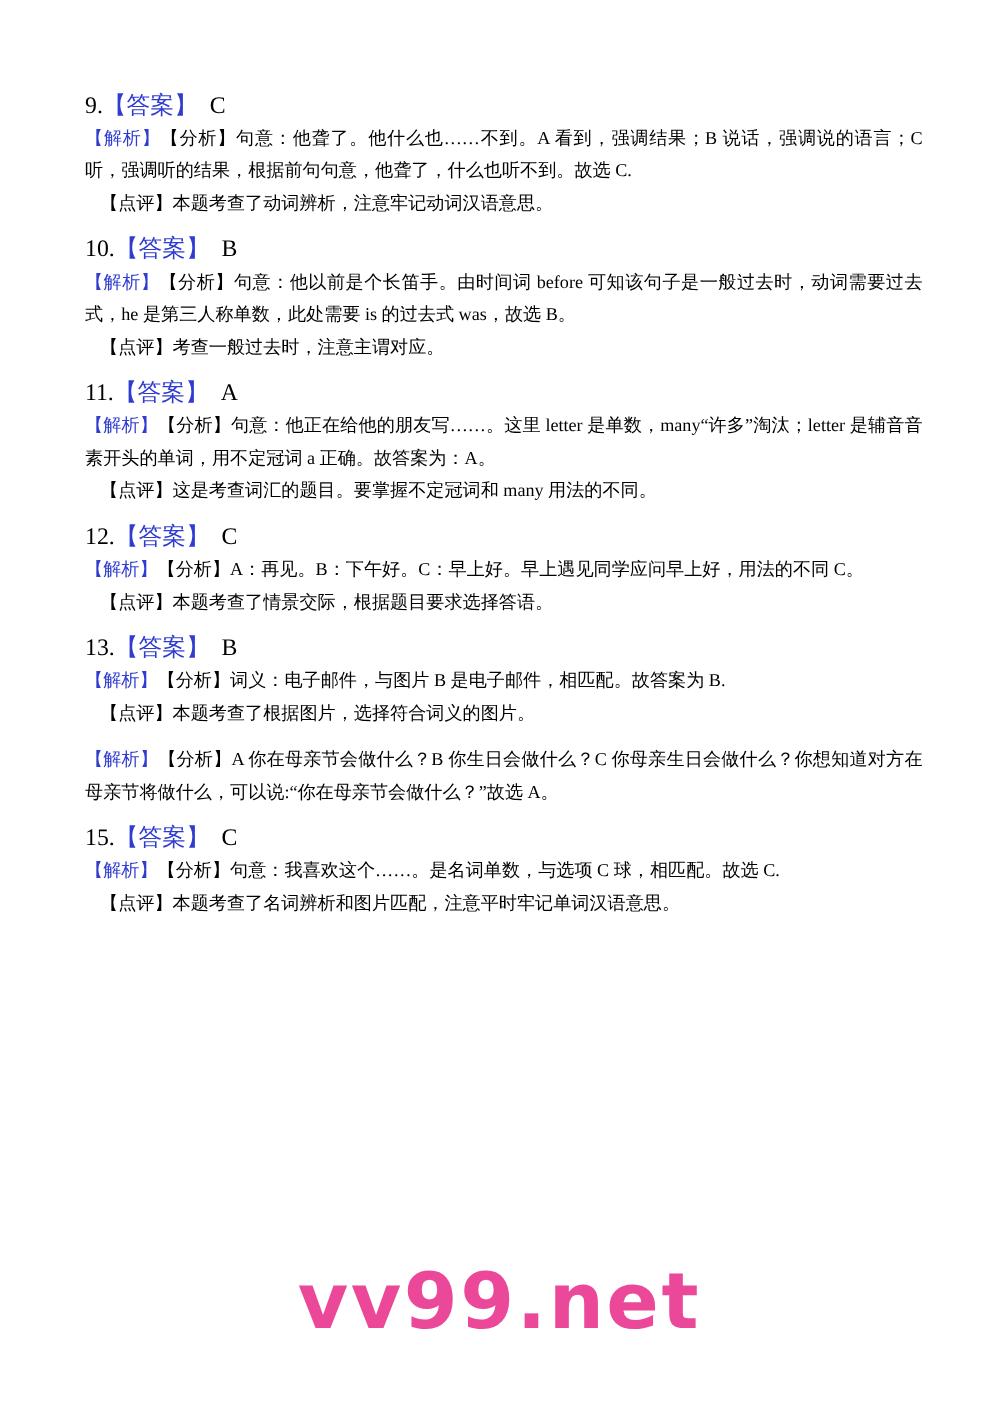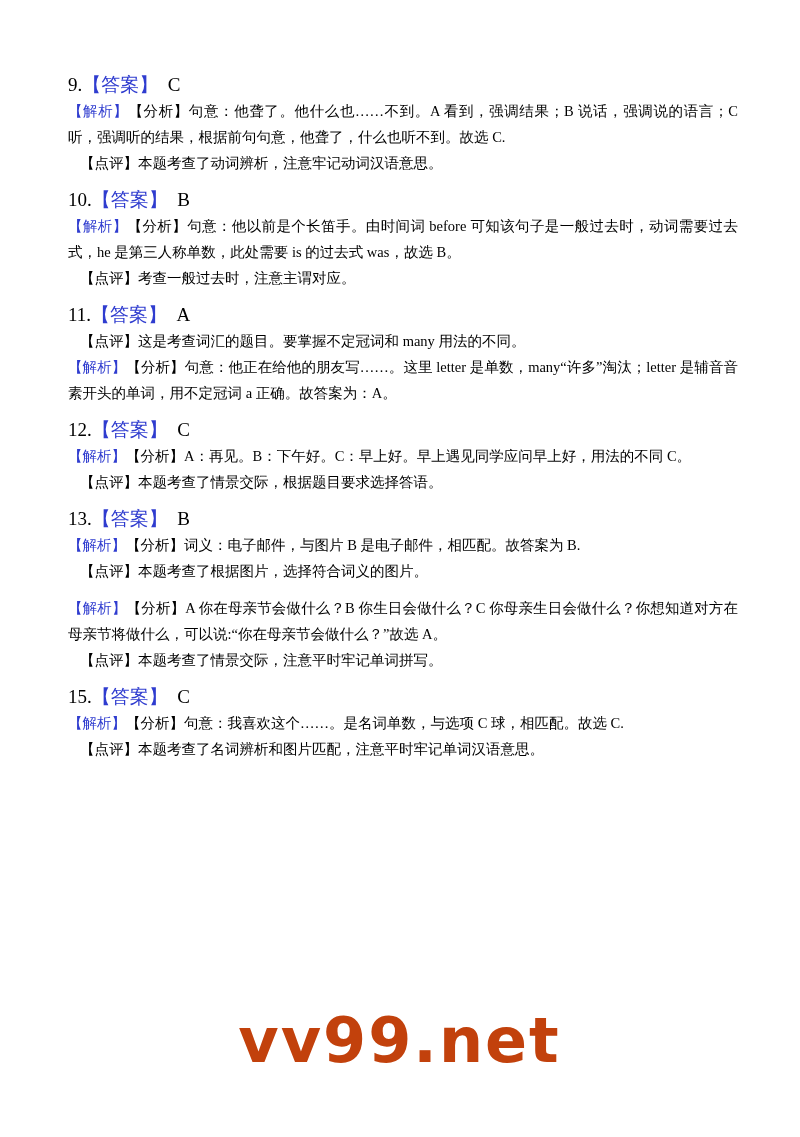--- a/index.html
+++ b/index.html
@@ -24,21 +24,21 @@
   }
   .watermark {
     position: absolute;
     left: 0;
     right: 1px;
     bottom: 60px;
     text-align: center;
     font-family: "DejaVu Sans", sans-serif;
     font-weight: bold;
     font-size: 62px;
-    color: #c2410c;
+    color: #ec4899;
     letter-spacing: 2px;
     user-select: none;
     pointer-events: none;
     z-index: 0;
   }
   .content {
     position: relative;
     z-index: 1;
   }
   .blk {
@@ -101,25 +101,25 @@
       </div>
       <div class="line pingping">
         <span>【点评】</span><span>考查一般过去时，注意主谓对应。</span>
       </div>
     </div>
 
     <div class="blk">
       <div class="ans-line">
         <span class="qnum">11.</span><span class="tag">【答案】</span>&nbsp;&nbsp;<span>A</span>
       </div>
+      <div class="line indent-hang">
+        <span class="tag">【解析】</span><span class="tag-black">【分析】</span><span>句意：他正在给他的朋友写……。这里 letter 是单数，many“许多”淘汰；letter 是辅音音素开头的单词，用不定冠词 a 正确。故答案为：A。</span>
+      </div>
       <div class="line pingping">
         <span>【点评】</span><span>这是考查词汇的题目。要掌握不定冠词和 many 用法的不同。</span>
-      </div>
-      <div class="line indent-hang">
-        <span class="tag">【解析】</span><span class="tag-black">【分析】</span><span>句意：他正在给他的朋友写……。这里 letter 是单数，many“许多”淘汰；letter 是辅音音素开头的单词，用不定冠词 a 正确。故答案为：A。</span>
       </div>
     </div>
 
     <div class="blk">
       <div class="ans-line">
         <span class="qnum">12.</span><span class="tag">【答案】</span>&nbsp;&nbsp;<span>C</span>
       </div>
       <div class="line indent-hang">
         <span class="tag">【解析】</span><span class="tag-black">【分析】</span><span>A：再见。B：下午好。C：早上好。早上遇见同学应问早上好，用法的不同 C。</span>
       </div>
@@ -137,23 +137,20 @@
       </div>
       <div class="line pingping">
         <span>【点评】</span><span>本题考查了根据图片，选择符合词义的图片。</span>
       </div>
     </div>
 
     <div class="blk">
       <div class="line indent-hang">
         <span class="tag">【解析】</span><span class="tag-black">【分析】</span><span>A 你在母亲节会做什么？B 你生日会做什么？C 你母亲生日会做什么？你想知道对方在母亲节将做什么，可以说:“你在母亲节会做什么？”故选 A。</span>
       </div>
-      <div class="line pingping">
-        <span>【点评】</span><span>本题考查了情景交际，注意平时牢记单词拼写。</span>
-      </div>
     </div>
 
     <div class="blk">
       <div class="ans-line">
         <span class="qnum">15.</span><span class="tag">【答案】</span>&nbsp;&nbsp;<span>C</span>
       </div>
       <div class="line indent-hang">
         <span class="tag">【解析】</span><span class="tag-black">【分析】</span><span>句意：我喜欢这个……。是名词单数，与选项 C 球，相匹配。故选 C.</span>
       </div>
       <div class="line pingping">

